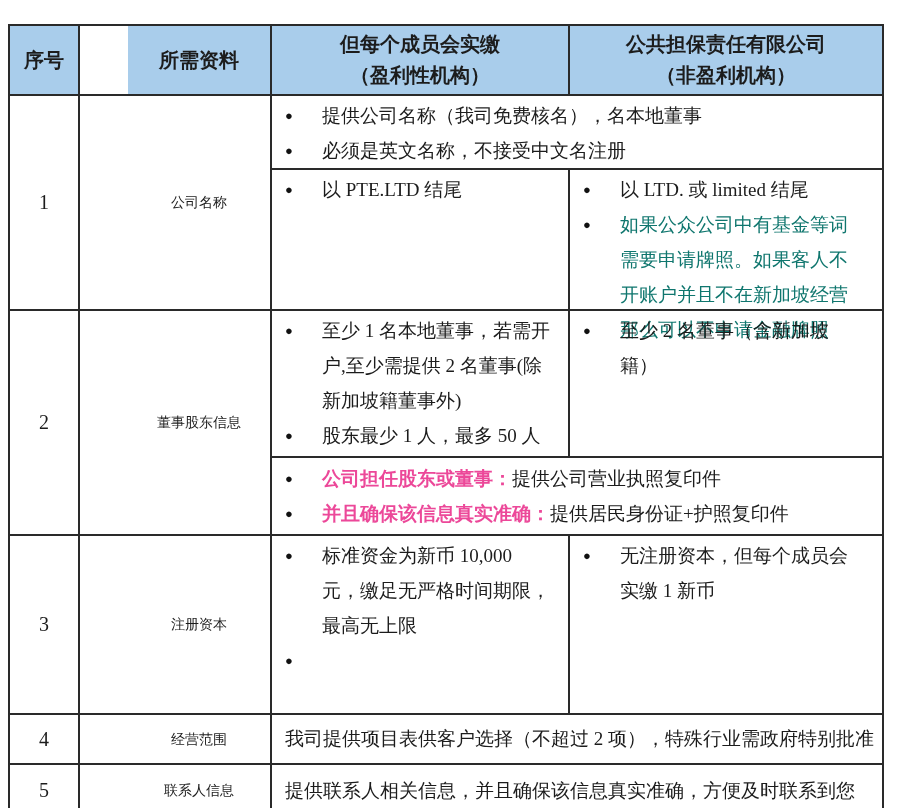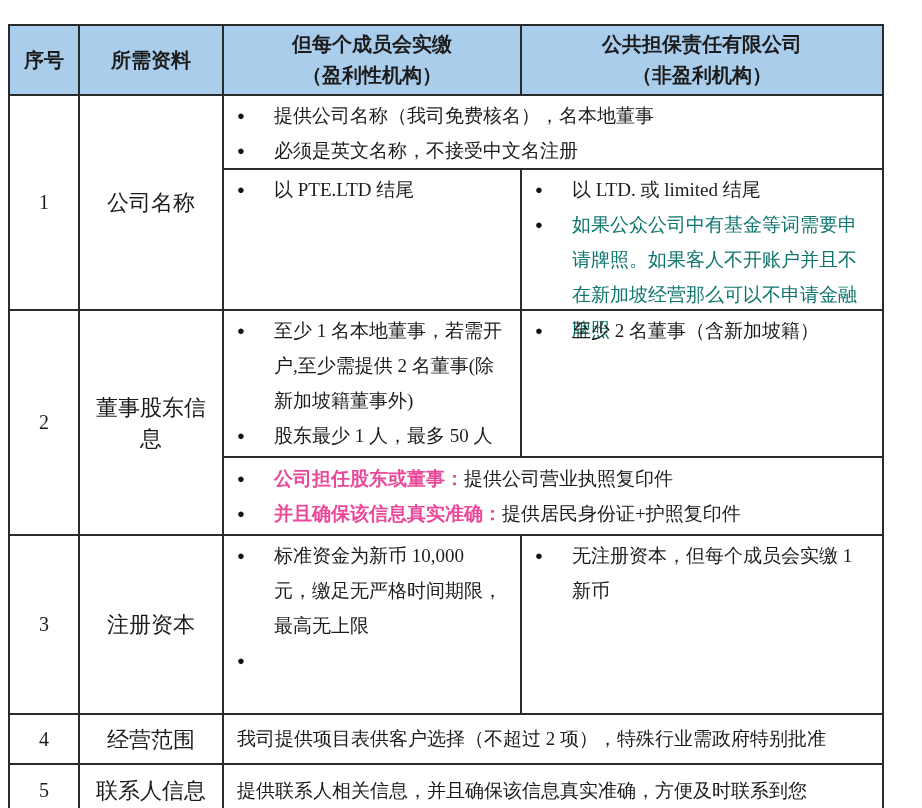--- a/index.html
+++ b/index.html
@@ -4,32 +4,32 @@
 <style>
   html,body{margin:0;padding:0;background:#ffffff;}
   .page{position:relative;width:922px;height:808px;background:#ffffff;overflow:hidden;
         font-family:"Liberation Serif","DejaVu Serif",serif;color:#1c1c1c;}
   .tbl{position:absolute;left:8px;top:24px;width:876px;border:2px solid #2a2a2a;box-sizing:border-box;}
   .trow{display:flex;border-bottom:2px solid #2a2a2a;box-sizing:border-box;}
   .trow.lastrow{border-bottom:none;}
   .cell{border-right:2px solid #2a2a2a;box-sizing:border-box;}
   .cell.last{border-right:none;}
   .c1{width:70px;}
-  .c2{width:144px;}
+  .c2{width:144px;margin-left:48px;}
   .content{flex:1;display:flex;flex-direction:column;min-width:0;}
   .subrow{display:flex;box-sizing:border-box;}
   .subrow.bordered{border-bottom:2px solid #2a2a2a;}
   .subrow.grow{flex:1;}
   .c3i{width:298px;}
   .c4i{flex:1;}
   .span{flex:1;}
   .head{background:#A9CDEB;font-weight:bold;display:flex;flex-direction:column;
         align-items:center;justify-content:center;font-size:20px;line-height:31px;text-align:center;}
   .seq{display:flex;align-items:center;justify-content:center;font-size:20px;}
-  .lbl{display:flex;align-items:center;justify-content:center;font-size:22px;
+  .lbl{display:flex;align-items:center;justify-content:center;font-size:14px;
        text-align:center;padding:0 16px;line-height:31px;}
   .items{padding-top:2px;}
   .item{display:flex;line-height:35px;font-size:19px;}
   .bullet{width:37px;padding-left:13px;font-size:13px;flex-shrink:0;color:#111;}
   .txt{flex:1;padding-right:18px;min-width:0;}
   .red{color:#0f766e;}
   .redbold{color:#ec4899;font-weight:bold;}
   .single{display:flex;align-items:center;padding-left:13px;padding-right:8px;font-size:19px;line-height:26px;}
 </style>
 </head>

